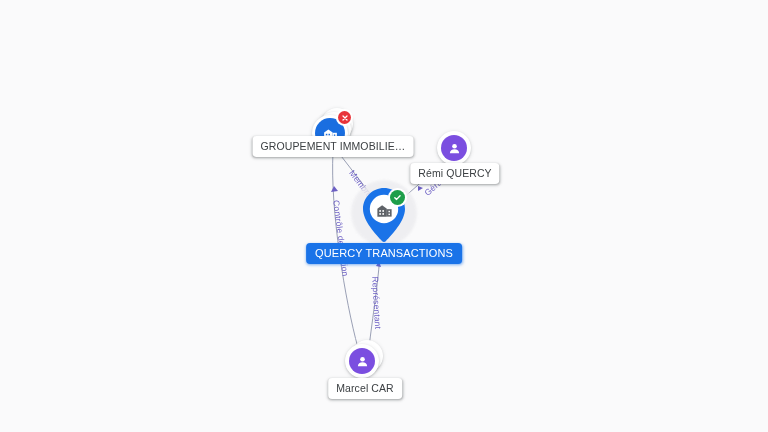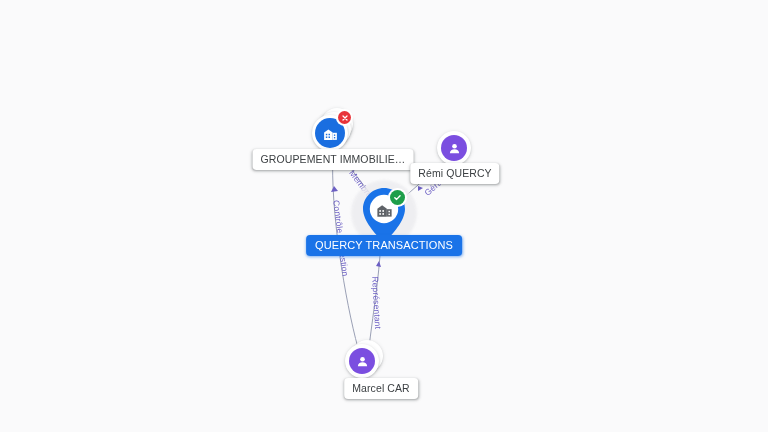--- a/index.html
+++ b/index.html
@@ -47,20 +47,21 @@
     box-shadow: 0 1px 2px rgba(60,64,67,.30), 0 1px 3px 1px rgba(60,64,67,.15);
     letter-spacing: .1px;
   }
   .node-label.primary {
     background: #1a73e8;
     color: #ffffff;
     font-size: 11px;
     padding: 5px 9px;
     border-radius: 4px;
     box-shadow: 0 1px 3px rgba(26,115,232,.55);
+    margin-top: 8px;
   }
 
   
   .stack-wrap {
     position: absolute;
     transform: translate(-50%, -50%);
   }
   .stack-card {
     position: absolute;
     border-radius: 50%;
@@ -158,21 +159,21 @@
           <rect x="16.8" y="13.4" width="1.9" height="1.9" fill="#1a6ee0"></rect>
           <rect x="16.8" y="17" width="1.9" height="1.9" fill="#1a6ee0"></rect>
         </svg>
       </div>
       <div class="badge red" style="left:26px; top:0px; width:13px; height:13px;">
         <svg width="8" height="8" viewBox="0 0 12 12" aria-hidden="true">
           <path d="M3 3 L9 9 M9 3 L3 9" stroke="#ffffff" stroke-width="1.9" stroke-linecap="round"></path>
         </svg>
       </div>
     </div>
-    <div class="node-label" style="left:0px; top:17px;">GROUPEMENT IMMOBILIE…</div>
+    <div class="node-label" style="left:0px; top:4px;">GROUPEMENT IMMOBILIE…</div>
   </div>
 
   <div class="node" style="left:455px; top:149px;">
     <div class="stack-wrap" style="width:36px;height:36px;">
       <div class="stack-card" style="left:0px; top:0px; width:34px; height:34px;"></div>
       <div class="avatar-circle purple" style="left:4px; top:4px; width:26px; height:26px;">
         <svg width="15" height="15" viewBox="0 0 24 24" aria-hidden="true">
           <circle cx="12" cy="8.4" r="3.7" fill="#ffffff"></circle>
           <path d="M4.6 19.4c0-4.1 3.3-6.1 7.4-6.1s7.4 2 7.4 6.1z" fill="#ffffff"></path>
         </svg>
@@ -213,16 +214,16 @@
     <div class="stack-wrap" style="width:40px;height:40px;">
       <div class="stack-card" style="left:6px; top:-2px; width:32px; height:32px;"></div>
       <div class="stack-card" style="left:0px; top:2px; width:34px; height:34px;"></div>
       <div class="avatar-circle purple" style="left:4px; top:6px; width:26px; height:26px;">
         <svg width="15" height="15" viewBox="0 0 24 24" aria-hidden="true">
           <circle cx="12" cy="8.4" r="3.7" fill="#ffffff"></circle>
           <path d="M4.6 19.4c0-4.1 3.3-6.1 7.4-6.1s7.4 2 7.4 6.1z" fill="#ffffff"></path>
         </svg>
       </div>
     </div>
-    <div class="node-label" style="left:16px; top:16px;text-align:center;">Marcel CAR</div>
+    <div class="node-label" style="left:0px; top:16px;text-align:center;">Marcel CAR</div>
   </div>
 
 </div>
 
 </body></html>

